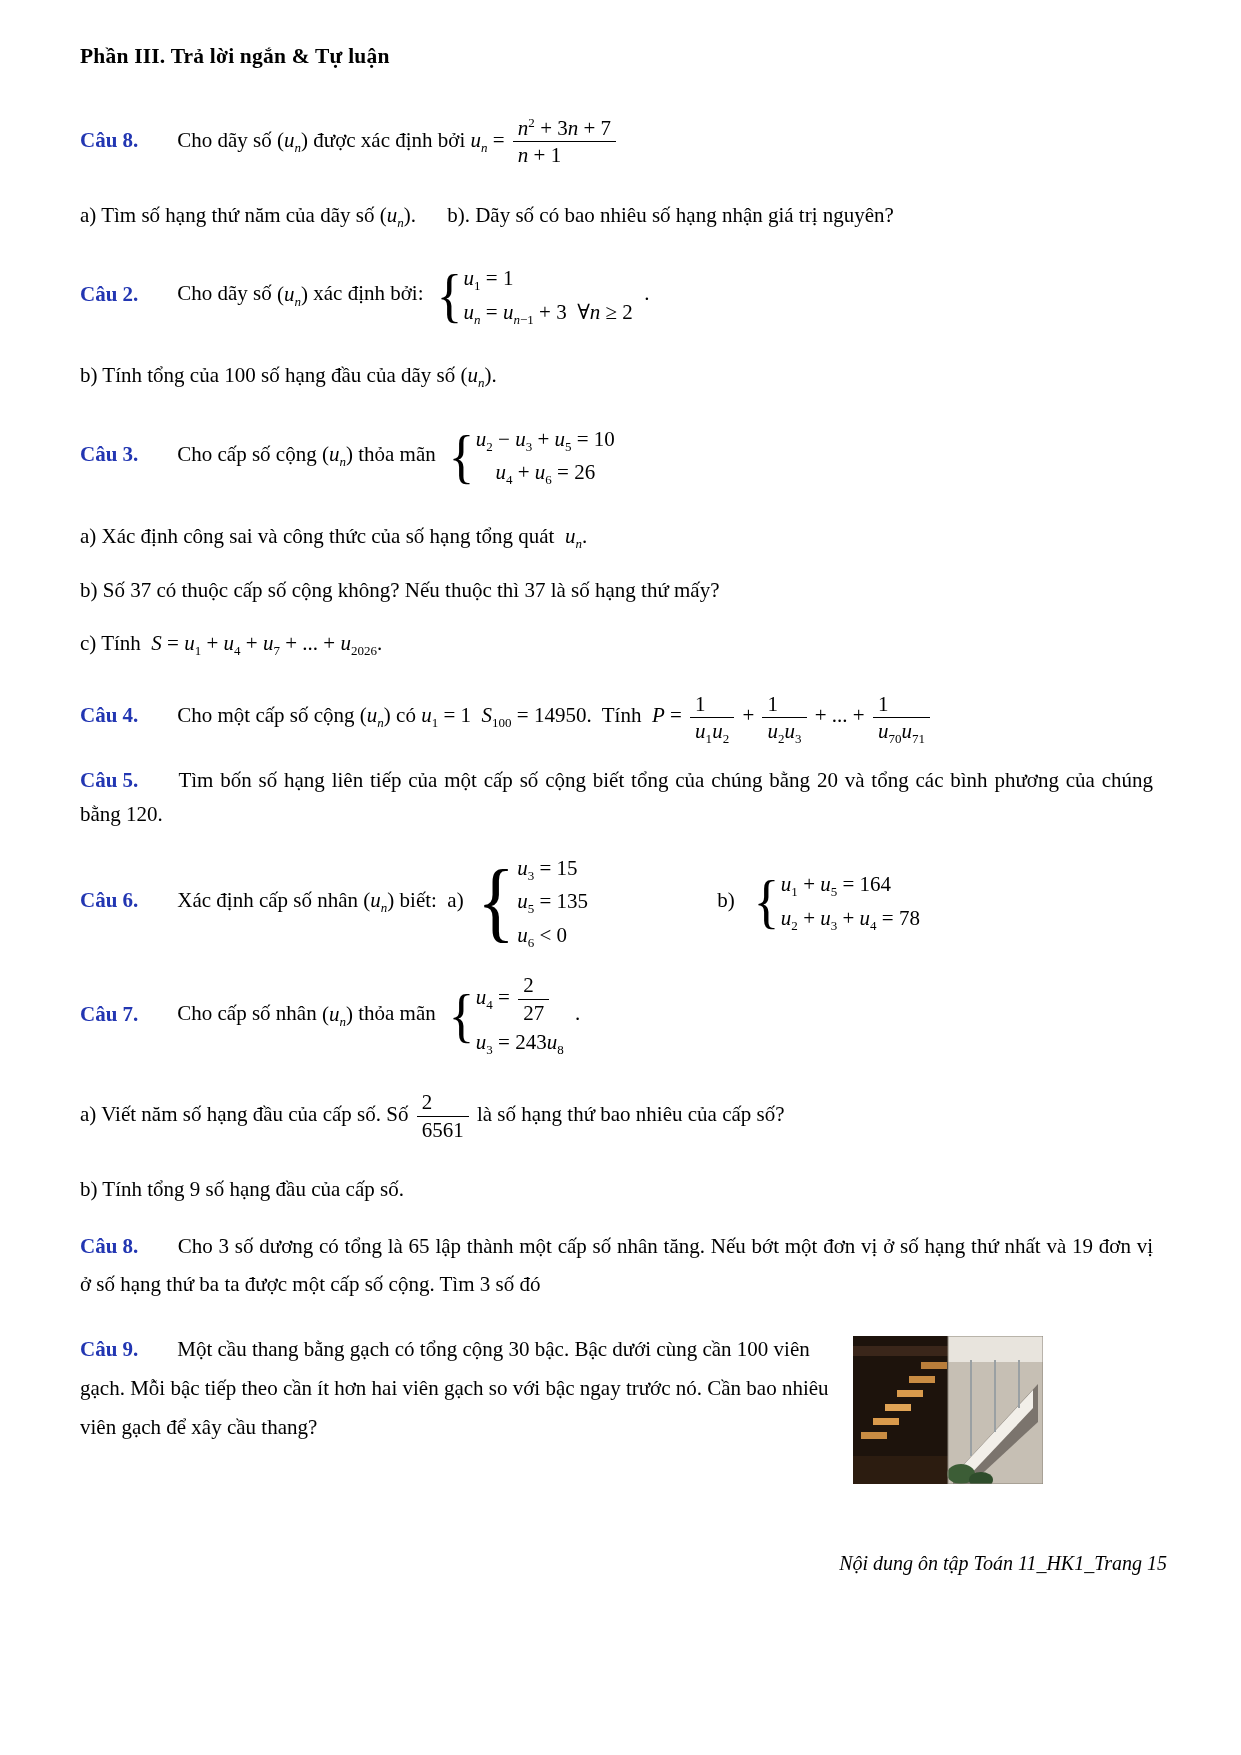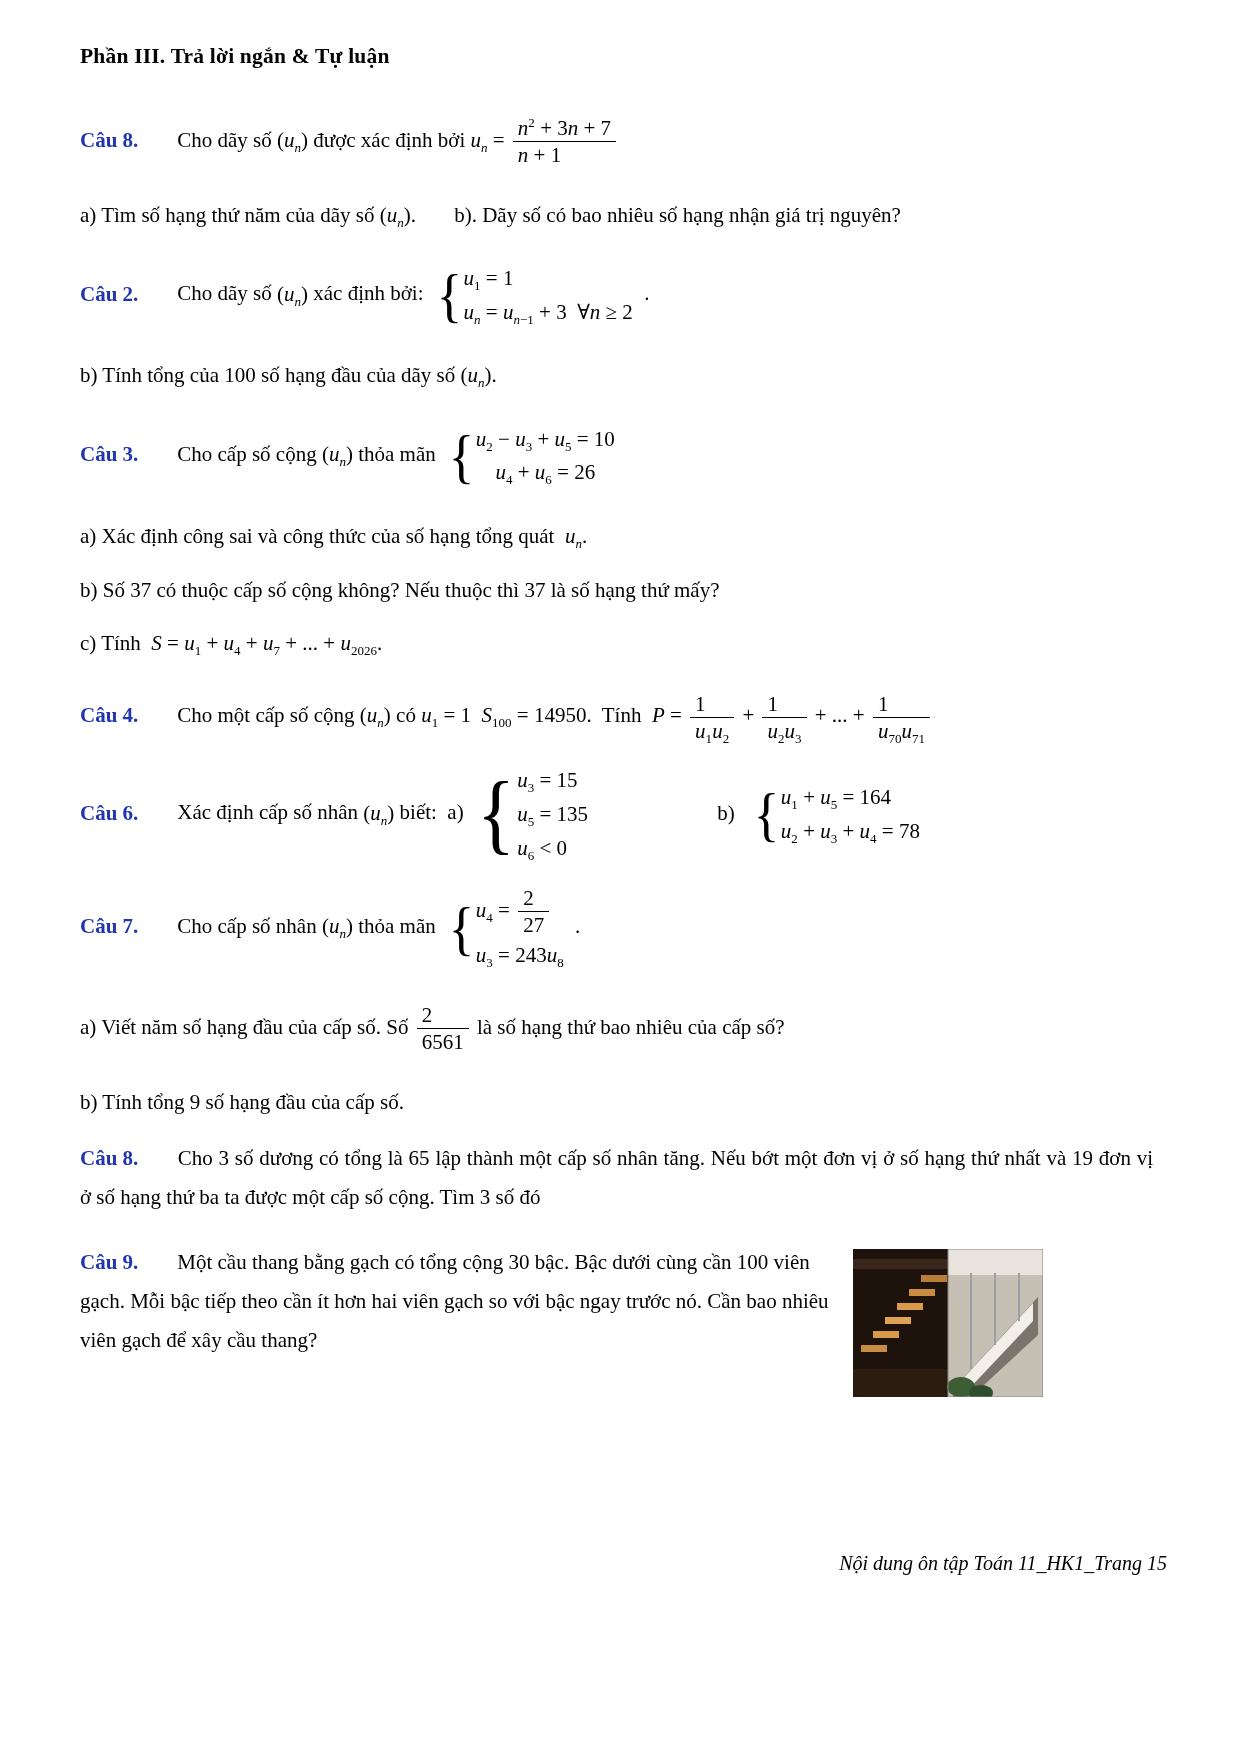--- a/index.html
+++ b/index.html
@@ -19,21 +19,21 @@
   .frac{display:inline-block;vertical-align:middle;margin:0 3px}
   .frac .num,.frac .den{display:block;padding:0 5px;line-height:1.25}
   .frac .den{border-top:1.4px solid #000}
   .cases{display:inline-flex;align-items:center;vertical-align:middle;margin:0 6px}
   .brace{font-family:"Liberation Serif",serif;line-height:.85;transform:scaleX(.9);font-weight:400}
   .b2{font-size:60px}
   .b3{font-size:88px}
   .rows{display:inline-block}
   .rows .row{display:block;line-height:1.6;text-align:left}
   .rows.center .row{text-align:center}
-  .gap-b{margin-left:33px}
+  .gap-b{margin-left:26px}
   .q6-b-label{margin-left:118px;margin-right:6px}
   .lh18{line-height:1.85}
   .mb8{margin-bottom:26px}
   .mb20{margin-bottom:20px}
   .photo-wrap{float:right;width:190px;height:148px;margin:6px 110px 8px 16px}
   .photo-wrap svg{display:block;width:100%;height:100%}
   .footer{position:absolute;top:1552px;right:74px;font-style:italic;font-size:20px}
 </style>
 </head>
 <body>
@@ -78,20 +78,24 @@
   </p>
   <p class="mb20">a) Xác định công sai và công thức của số hạng tổng quát <span class="m">&nbsp;<i>u</i><sub><i>n</i></sub></span>.</p>
   <p class="mb20">b) Số 37 có thuộc cấp số cộng không? Nếu thuộc thì 37 là số hạng thứ mấy?</p>
   <p>c) Tính <span class="m">&nbsp;<i>S</i> = <i>u</i><sub>1</sub> + <i>u</i><sub>4</sub> + <i>u</i><sub>7</sub> + ... + <i>u</i><sub>2026</sub></span>.</p>
 
   <p class="q mb20">
     <span class="q-label">Câu 4.</span>
     <span>Cho một cấp số cộng <span class="m">(<i>u</i><sub><i>n</i></sub>)</span> có <span class="m"><i>u</i><sub>1</sub> = 1</span>&nbsp; <span class="m"><i>S</i><sub>100</sub> = 14950</span>.&nbsp; Tính&nbsp; <span class="m"><i>P</i> = </span><span class="frac"><span class="num">1</span><span class="den"><i>u</i><sub>1</sub><i>u</i><sub>2</sub></span></span> + <span class="frac"><span class="num">1</span><span class="den"><i>u</i><sub>2</sub><i>u</i><sub>3</sub></span></span> + ... + <span class="frac"><span class="num">1</span><span class="den"><i>u</i><sub>70</sub><i>u</i><sub>71</sub></span></span></span>
   </p>
 
+  <p class="q just mb20">
+    <span class="q-label">Câu 5.</span>
+    <span>Tìm bốn số hạng liên tiếp của một cấp số cộng biết tổng của chúng bằng  20  và tổng các bình phương của chúng bằng 120.</span>
+  </p>
 
   <p class="q mb20">
     <span class="q-label">Câu 6.</span>
     <span>Xác định cấp số nhân <span class="m">(<i>u</i><sub><i>n</i></sub>)</span> biết:&nbsp; a)</span>
     <span class="cases">
         <span class="brace b3">{</span>
         <span class="rows">
           <span class="row"><i>u</i><sub>3</sub> = 15</span>
           <span class="row"><i>u</i><sub>5</sub> = 135</span>
           <span class="row"><i>u</i><sub>6</sub> &lt; 0</span>

